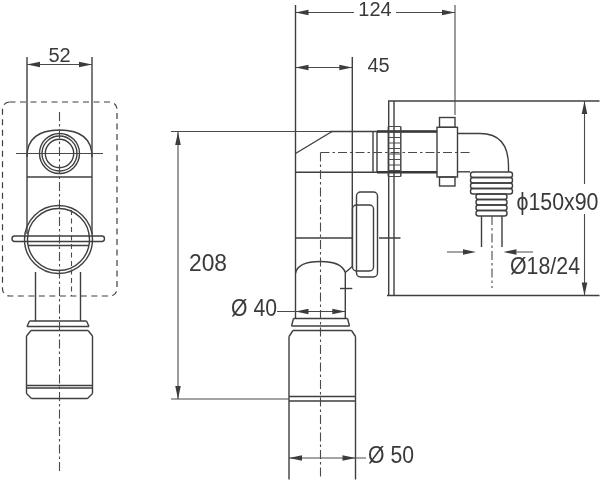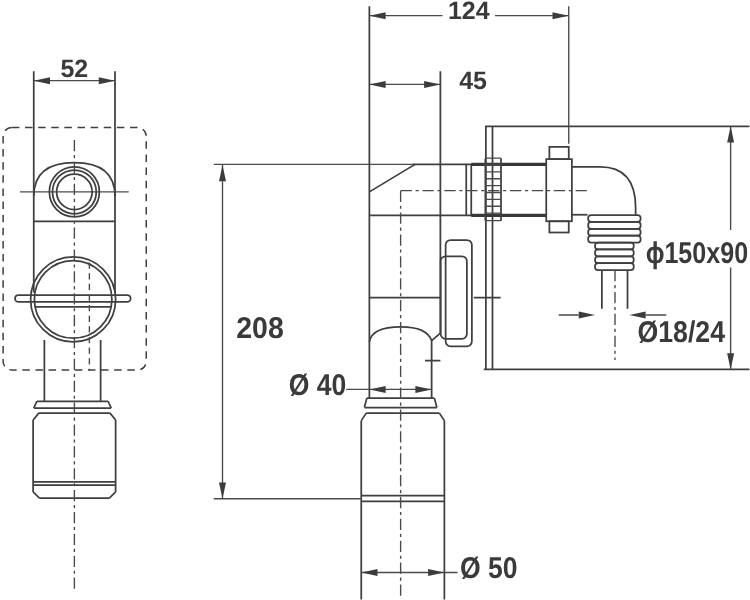--- a/index.html
+++ b/index.html
@@ -1,17 +1,17 @@
 <!DOCTYPE html>
 <html><head>
 <meta charset="utf-8">
 <style>
   html,body{margin:0;padding:0;background:#ffffff;}
   #stage{position:relative;width:600px;height:480px;background:#ffffff;overflow:hidden;
-         font-family:"Liberation Sans", sans-serif;font-weight:bold;}
+         font-family:"Liberation Sans", sans-serif;}
   svg{display:block;}
   text{fill:#3a3a3a;font-family:"Liberation Sans", sans-serif;}
   .outline{stroke:#3f3f3f;stroke-width:1.4;fill:none;stroke-linecap:butt;}
   .bold{stroke:#383838;stroke-width:2.5;fill:none;}
   .thin{stroke:#4a4a4a;stroke-width:1.1;fill:none;}
   .dashdot{stroke:#4a4a4a;stroke-width:1.1;fill:none;stroke-dasharray:9 3 2.5 3;}
   .hidden-line{stroke:#4a4a4a;stroke-width:1.1;fill:none;stroke-dasharray:5 3.5;}
   .dashed{stroke:#3f3f3f;stroke-width:1.2;fill:none;stroke-dasharray:6 4.5;}
   .arrow{fill:#3c3c3c;stroke:none;}
   .dimtext-sm{font-size:20px;}

